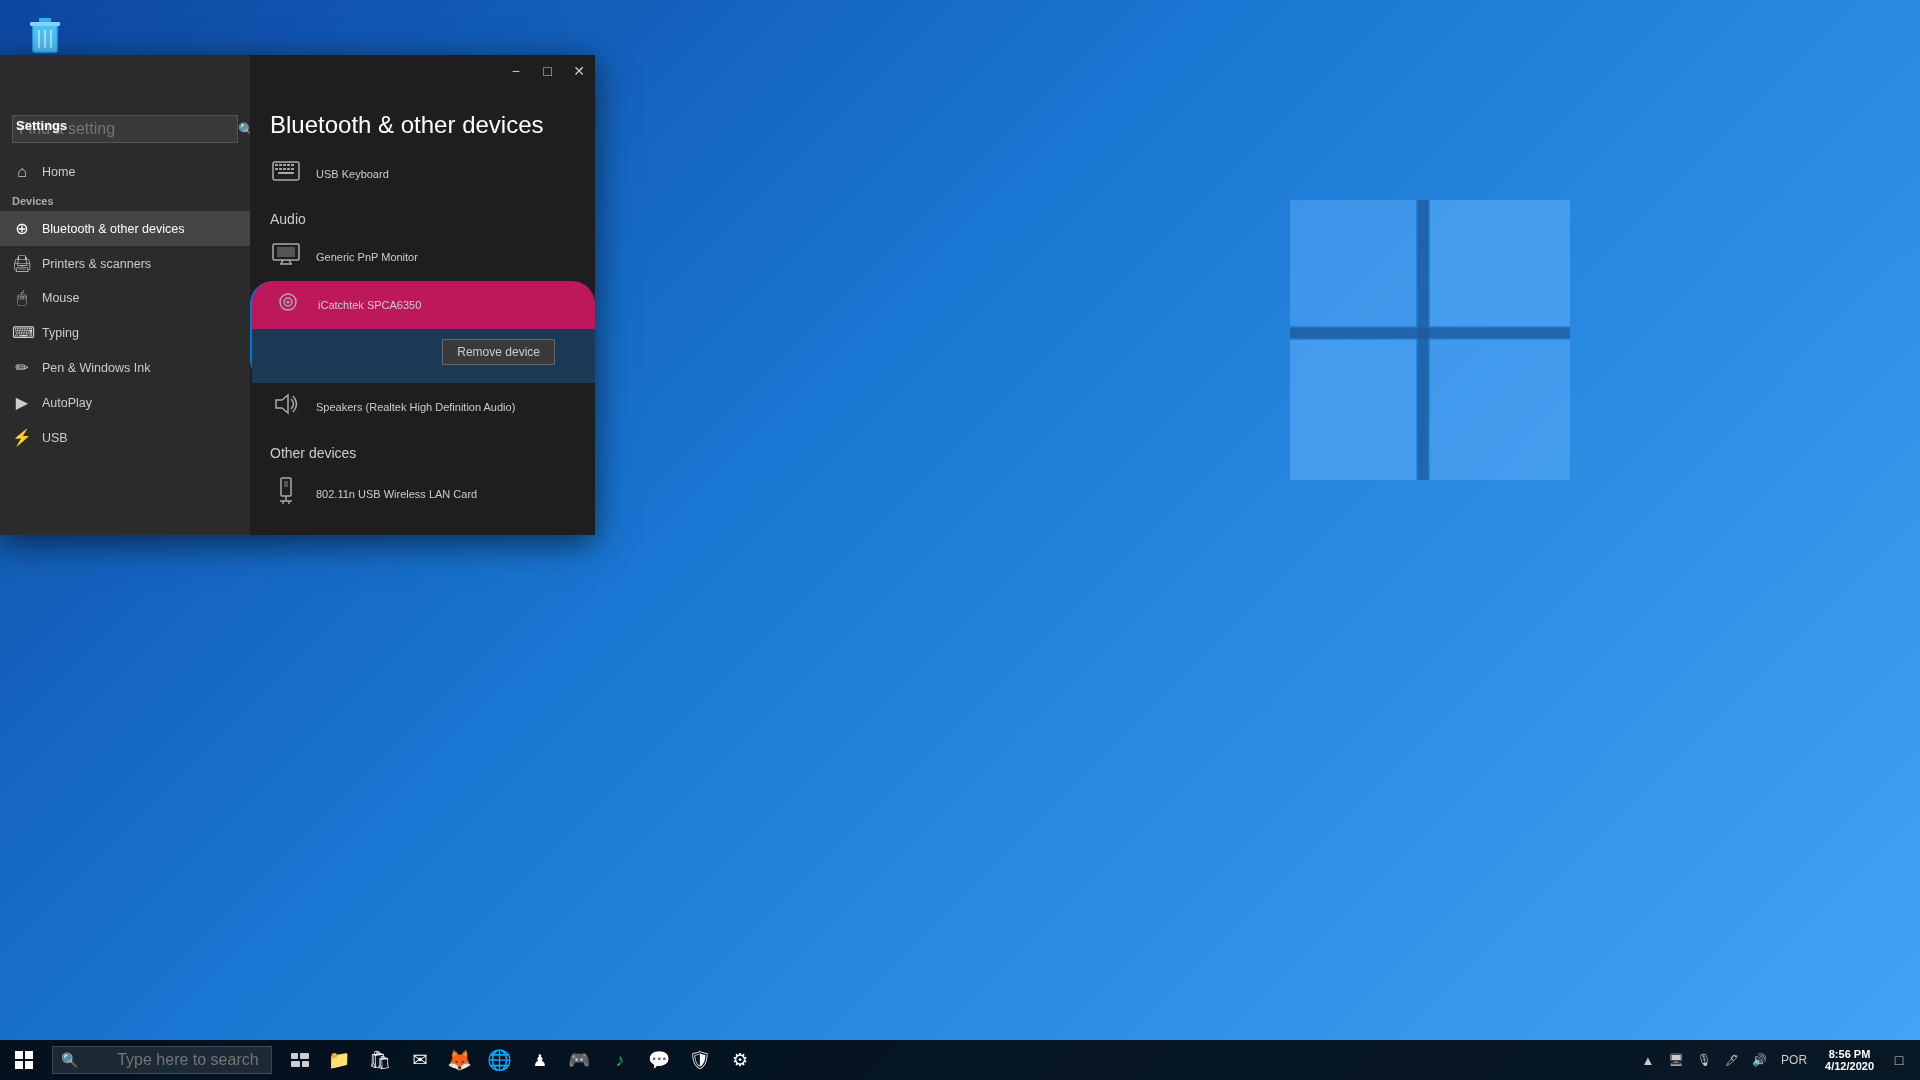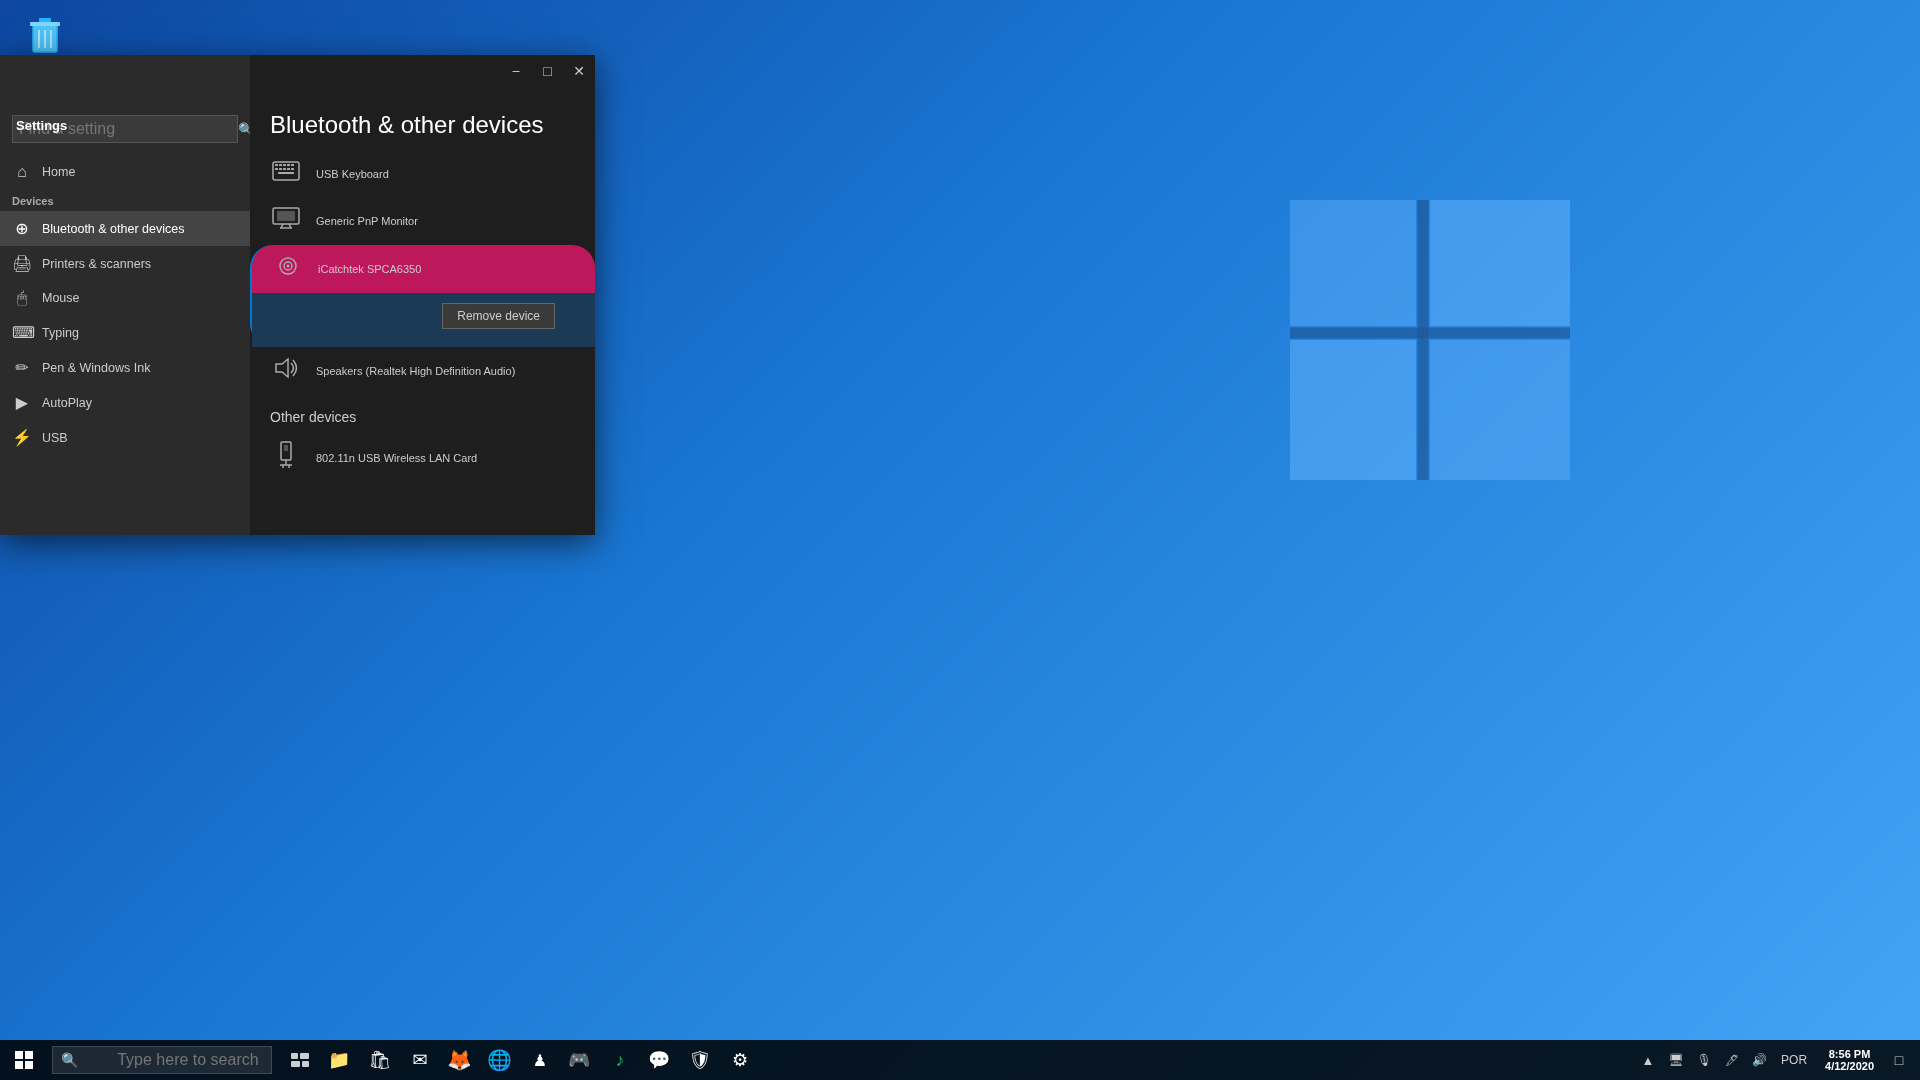--- a/index.html
+++ b/index.html
@@ -429,20 +429,21 @@
             <rect x="7" y="7" width="3" height="2" rx="0.5" fill="#aaa"></rect>
             <rect x="11" y="7" width="3" height="2" rx="0.5" fill="#aaa"></rect>
             <rect x="15" y="7" width="3" height="2" rx="0.5" fill="#aaa"></rect>
             <rect x="19" y="7" width="3" height="2" rx="0.5" fill="#aaa"></rect>
             <rect x="6" y="11" width="16" height="2" rx="0.5" fill="#aaa"></rect>
           </svg>
         </span>
         <span>USB Keyboard</span>
       </div>
 
+      <div class="section-label">Audio</div>
 
       <div class="device-item">
         <span class="device-icon">
           <svg width="28" height="22" viewBox="0 0 28 22" fill="none">
             <rect x="1" y="1" width="26" height="16" rx="1.5" stroke="#aaa" stroke-width="1.5" fill="none"></rect>
             <rect x="5" y="4" width="18" height="10" fill="#555"></rect>
             <line x1="11" y1="17" x2="9" y2="21" stroke="#aaa" stroke-width="1.5"></line>
             <line x1="17" y1="17" x2="19" y2="21" stroke="#aaa" stroke-width="1.5"></line>
             <line x1="8" y1="21" x2="20" y2="21" stroke="#aaa" stroke-width="1.5"></line>
           </svg>

